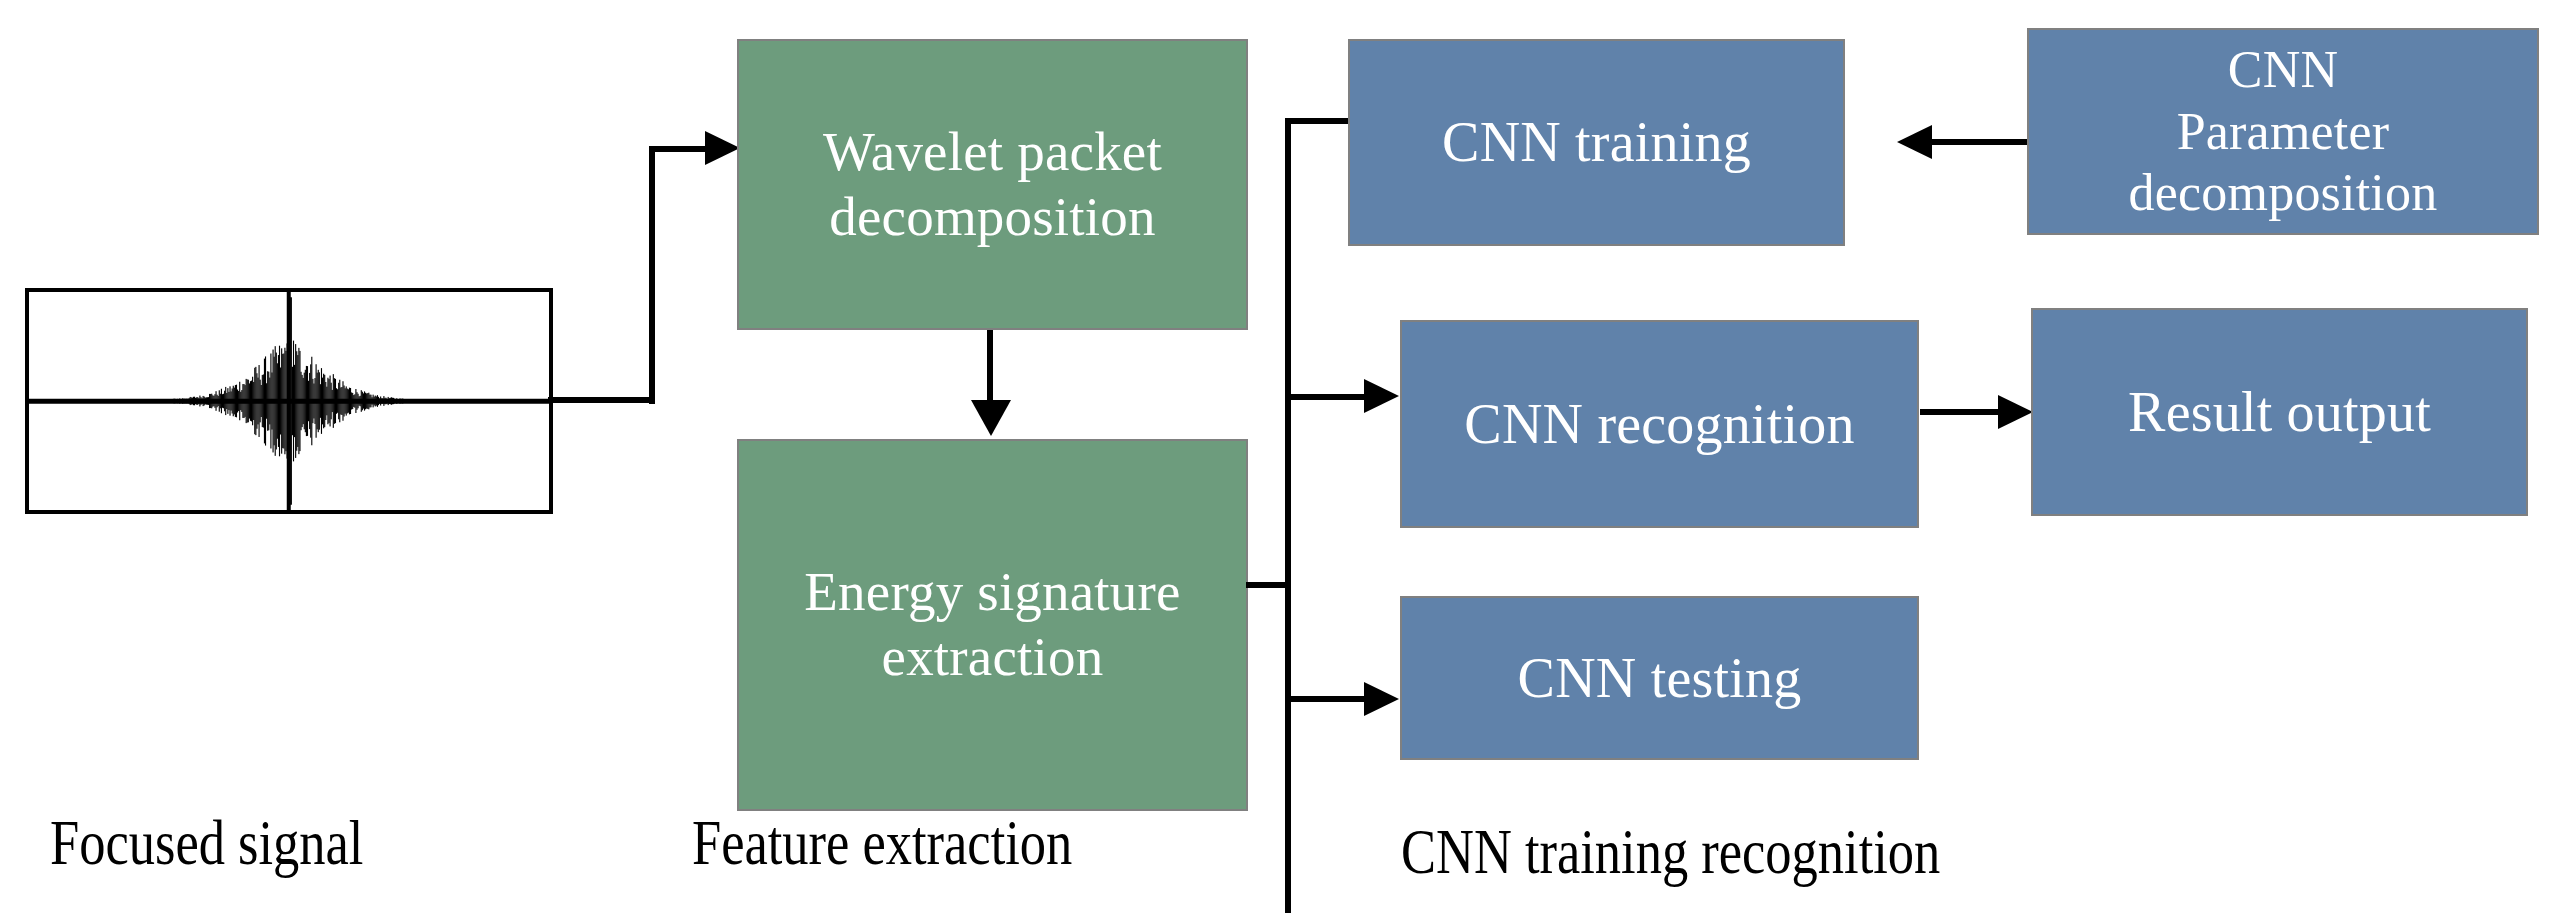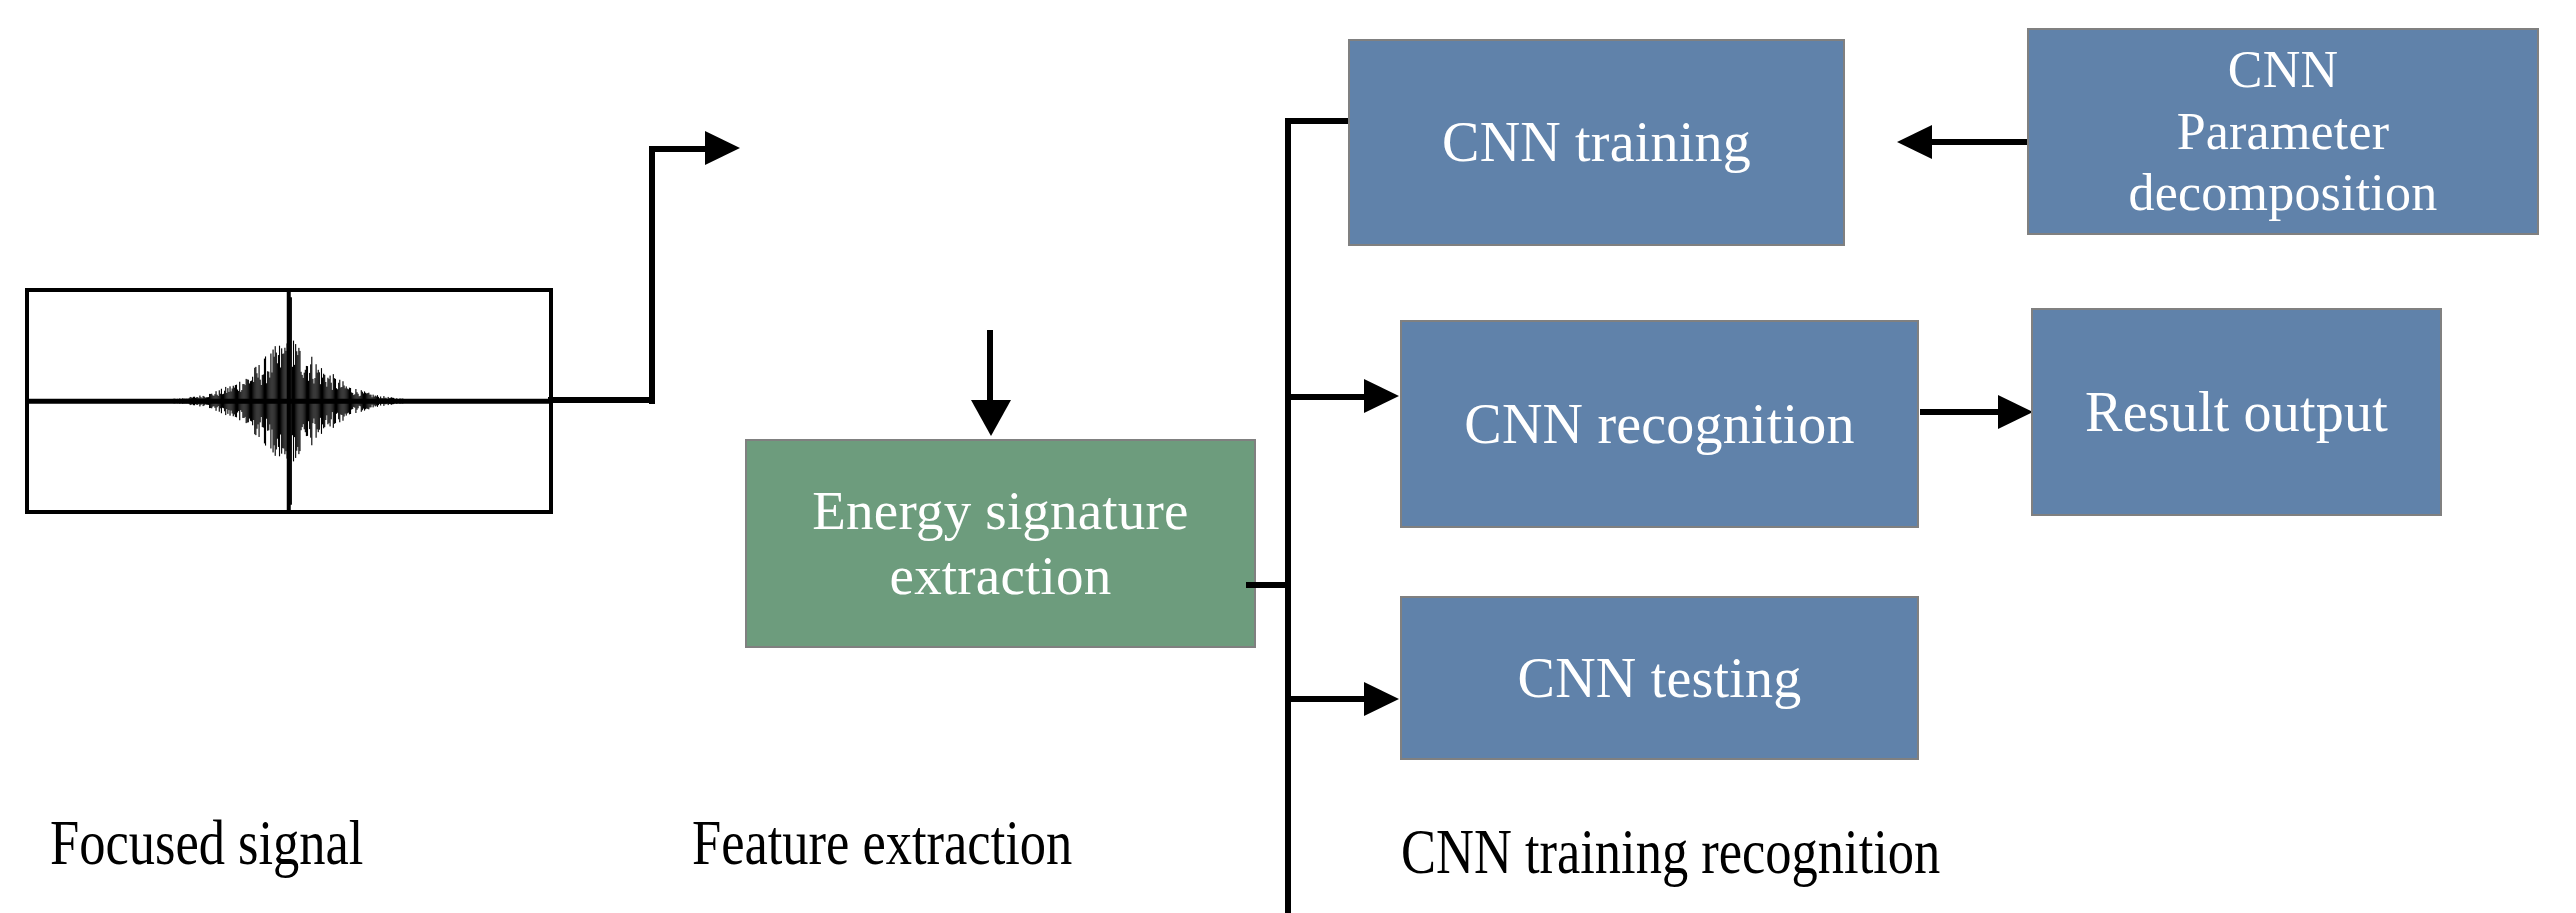--- a/index.html
+++ b/index.html
@@ -602,25 +602,31 @@
           <rect x="575.20" y="123.00" width="1.25" height="2.00"></rect>
         </g>
     </svg>
   </div>
 
   <div class="seg-h" style="left:548px; top:397px; width:107px;"></div>
   <div class="seg-v" style="left:649px; top:146px; height:258px;"></div>
   <div class="seg-h" style="left:649px; top:146px; width:60px;"></div>
   <div class="arrow-r" style="left:705px; top:131px;"></div>
 
+  <div class="pbox green" id="box-wavelet" style="left:737px; top:39px; width:511px; height:291px; font-size:55px;">
+    <span class="txt">
+      <span>Wavelet packet</span><br>
+      <span>decomposition</span>
+    </span>
+  </div>
 
   <div class="seg-v" style="left:987px; top:330px; height:73px;"></div>
   <div class="arrow-d" style="left:971px; top:400px;"></div>
 
-  <div class="pbox green" id="box-energy" style="left:737px; top:439px; width:511px; height:209px; font-size:55px;margin-left:8px;">
+  <div class="pbox green" id="box-energy" style="left:737px; top:439px; width:511px; height:372px; font-size:55px;">
     <span class="txt">
       <span>Energy signature</span><br>
       <span>extraction</span>
     </span>
   </div>
 
   <div class="seg-h" style="left:1246px; top:582px; width:45px;"></div>
 
   <div class="seg-v" style="left:1285px; top:118px; height:1233px; height:813px;"></div>
 
@@ -648,21 +654,21 @@
     </span>
   </div>
 
   <div class="pbox blue" id="box-cnn-recognition" style="left:1400px; top:320px; width:519px; height:208px; font-size:56px;">
     <span class="txt">CNN recognition</span>
   </div>
 
   <div class="seg-h" style="left:1920px; top:409px; width:84px;"></div>
   <div class="arrow-r" style="left:1998px; top:395px;"></div>
 
-  <div class="pbox blue" id="box-result-output" style="left:2031px; top:308px; width:411px; height:208px; font-size:56px;">
+  <div class="pbox blue" id="box-result-output" style="left:2031px; top:308px; width:497px; height:208px; font-size:56px;">
     <span class="txt">Result output</span>
   </div>
 
   <div class="pbox blue" id="box-cnn-testing" style="left:1400px; top:596px; width:519px; height:164px; font-size:56px;">
     <span class="txt">CNN testing</span>
   </div>
 
   <div class="caption" style="left:50px; top:806px;">Focused signal</div>
 
   <div class="caption" style="left:692px; top:806px;">Feature extraction</div>

